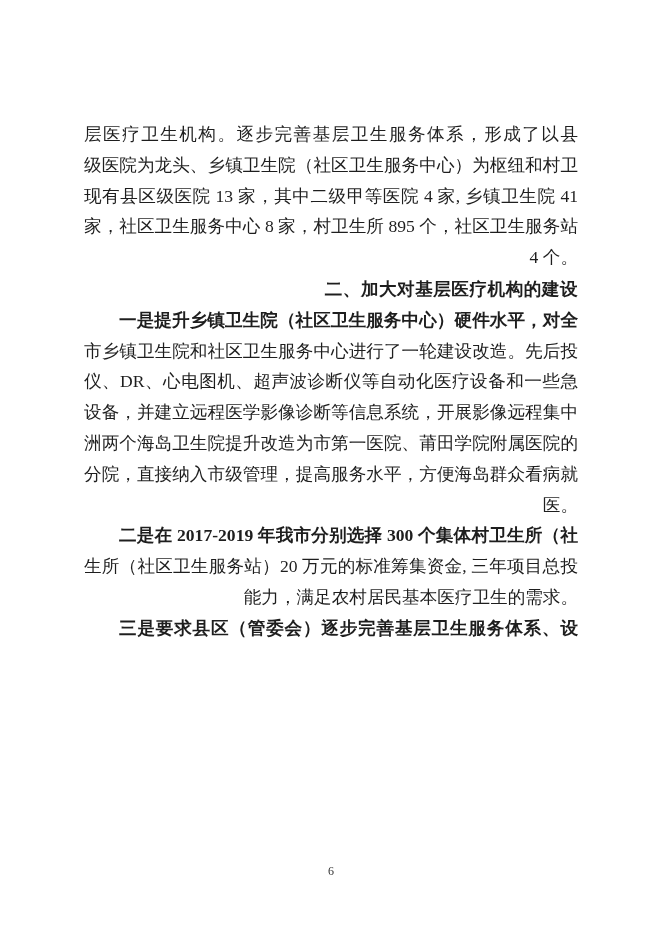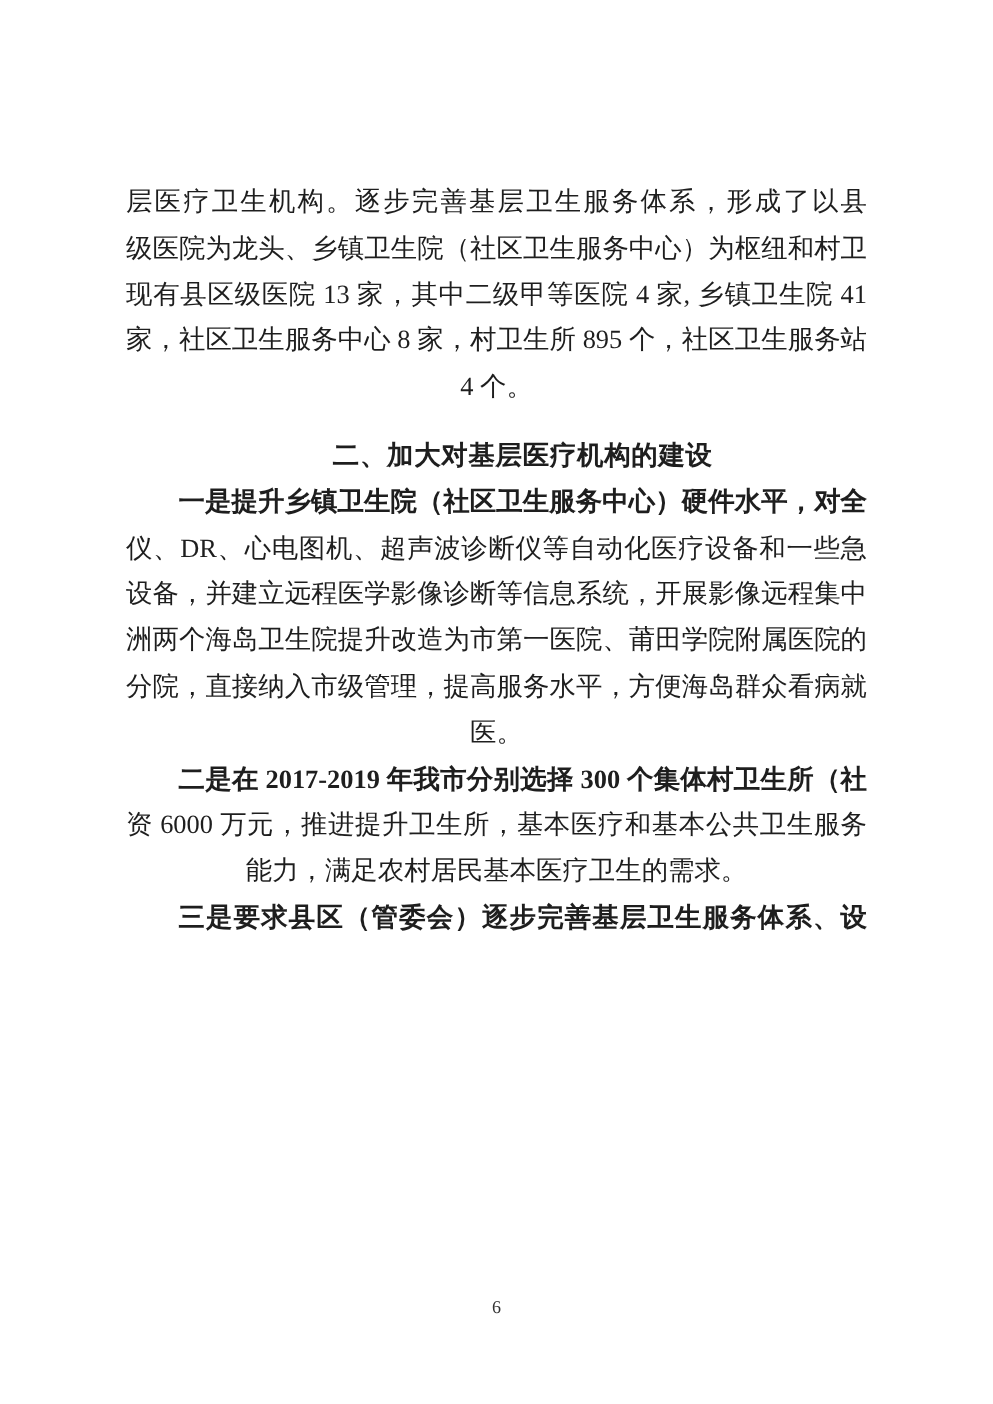--- a/index.html
+++ b/index.html
@@ -20,34 +20,34 @@
     position: absolute;
     left: 84px;
     top: 119px;
     width: 494px;
     font-size: 17.6px;
     line-height: 30.8px;
   }
   .line {
     height: 30.8px;
     overflow: hidden;
-    text-align: center;
+    text-align: right;
   }
   .fill {
     text-align: justify;
     text-align-last: justify;
   }
   .indent {
     text-indent: 35px;
     font-weight: bold;
   }
   .heading {
     font-family: Liberation Serif, serif;
     font-weight: 700;
-    margin-top: 15px;
+    margin-top: 1px;
     letter-spacing: 0.5px;
   }
   .page-number {
     position: absolute;
     left: 0;
     top: 864px;
     width: 100%;
     text-align: center;
     font-size: 12px;
     color: #333333;
@@ -64,30 +64,31 @@
       <div class="line fill">级医院为龙头、乡镇卫生院（社区卫生服务中心）为枢纽和村卫</div>
       <div class="line fill">现有县区级医院 13 家，其中二级甲等医院 4 家, 乡镇卫生院 41</div>
       <div class="line fill">家，社区卫生服务中心 8 家，村卫生所 895 个，社区卫生服务站</div>
       <div class="line">4 个。</div>
     </div>
 
     <div class="line heading indent">二、加大对基层医疗机构的建设</div>
 
     <div>
       <div class="line fill indent">一是提升乡镇卫生院（社区卫生服务中心）硬件水平，对全</div>
+      <div class="line fill">市乡镇卫生院和社区卫生服务中心进行了一轮建设改造。先后投</div>
       <div class="line fill">仪、DR、心电图机、超声波诊断仪等自动化医疗设备和一些急救</div>
       <div class="line fill">设备，并建立远程医学影像诊断等信息系统，开展影像远程集中</div>
       <div class="line fill">洲两个海岛卫生院提升改造为市第一医院、莆田学院附属医院的</div>
       <div class="line fill">分院，直接纳入市级管理，提高服务水平，方便海岛群众看病就</div>
       <div class="line">医。</div>
     </div>
 
     <div>
       <div class="line fill indent">二是在 2017-2019 年我市分别选择 300 个集体村卫生所（社</div>
-      <div class="line fill">资 6000 万元，推进提升卫生所，基本医疗和基本公共卫生服务</div>
+      <div class="line fill">生所（社区卫生服务站）20 万元的标准筹集资金, 三年项目总投</div>
       <div class="line">能力，满足农村居民基本医疗卫生的需求。</div>
     </div>
 
     <div>
       <div class="line fill indent">三是要求县区（管委会）逐步完善基层卫生服务体系、设备、</div>
     </div>
 
   </div>
 
   <div class="page-number">6</div>

